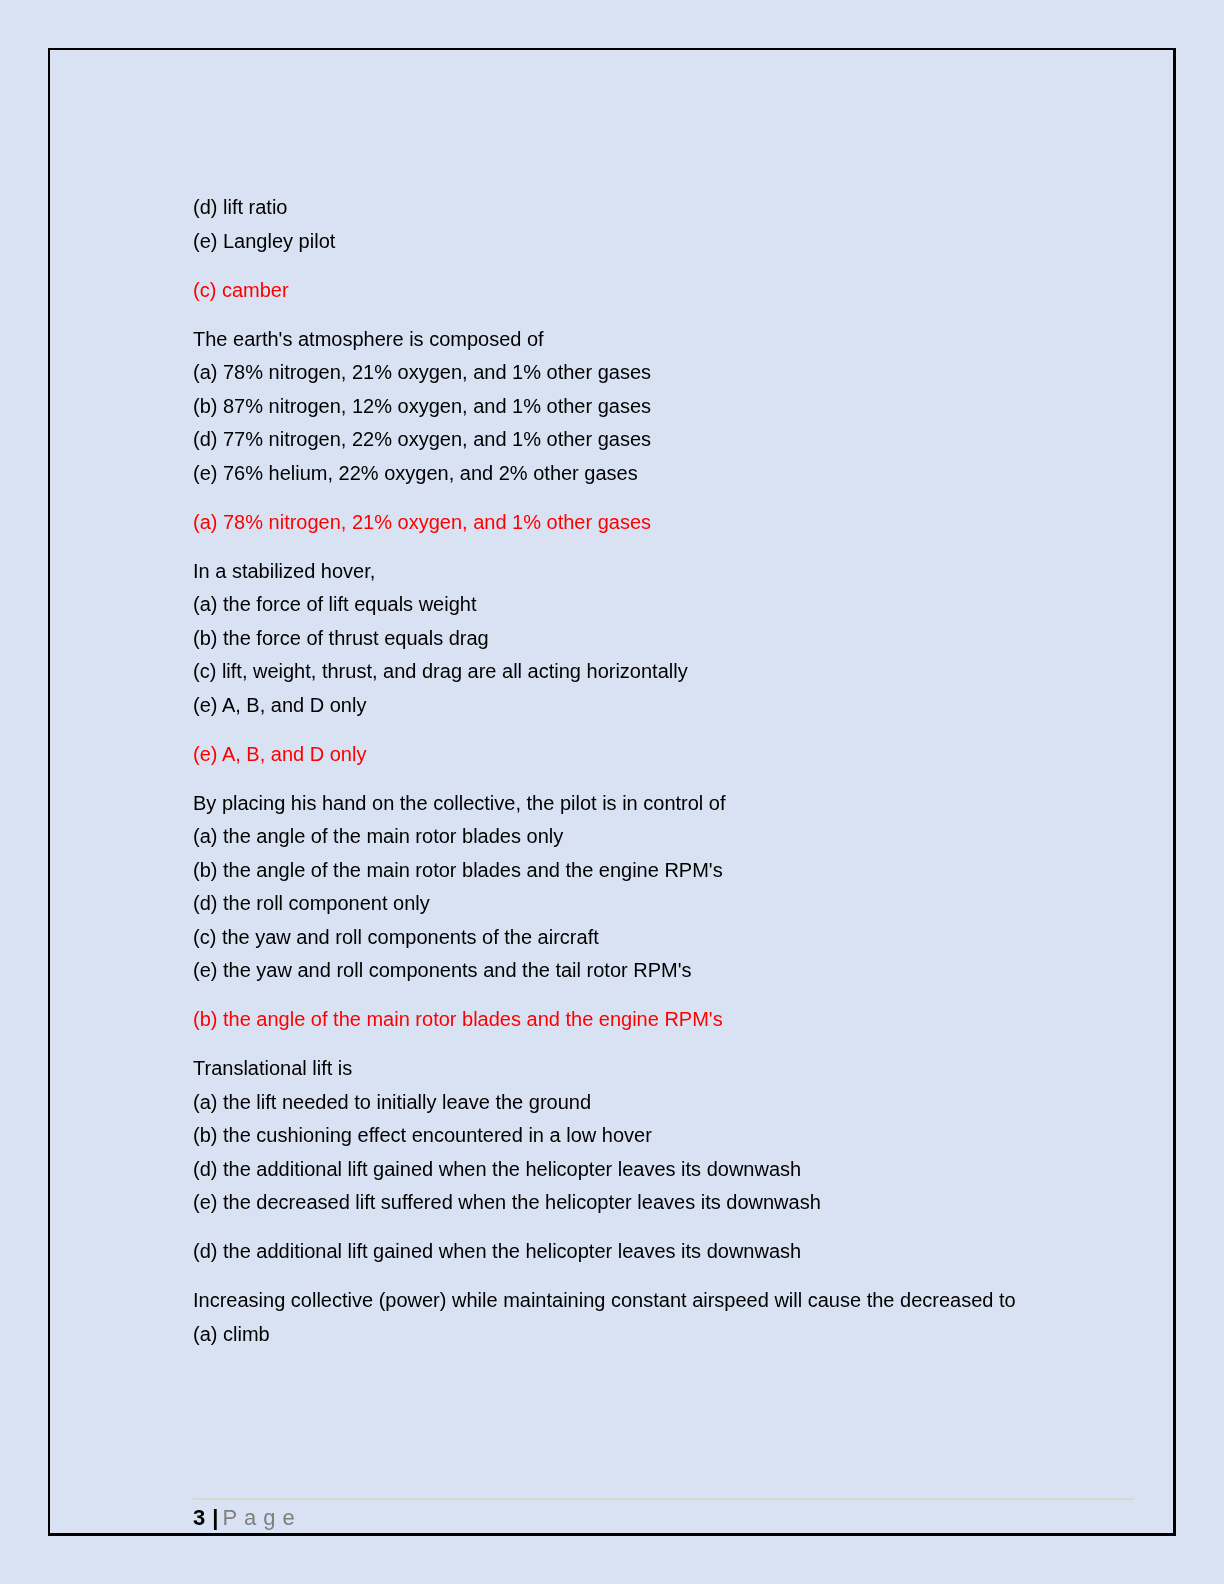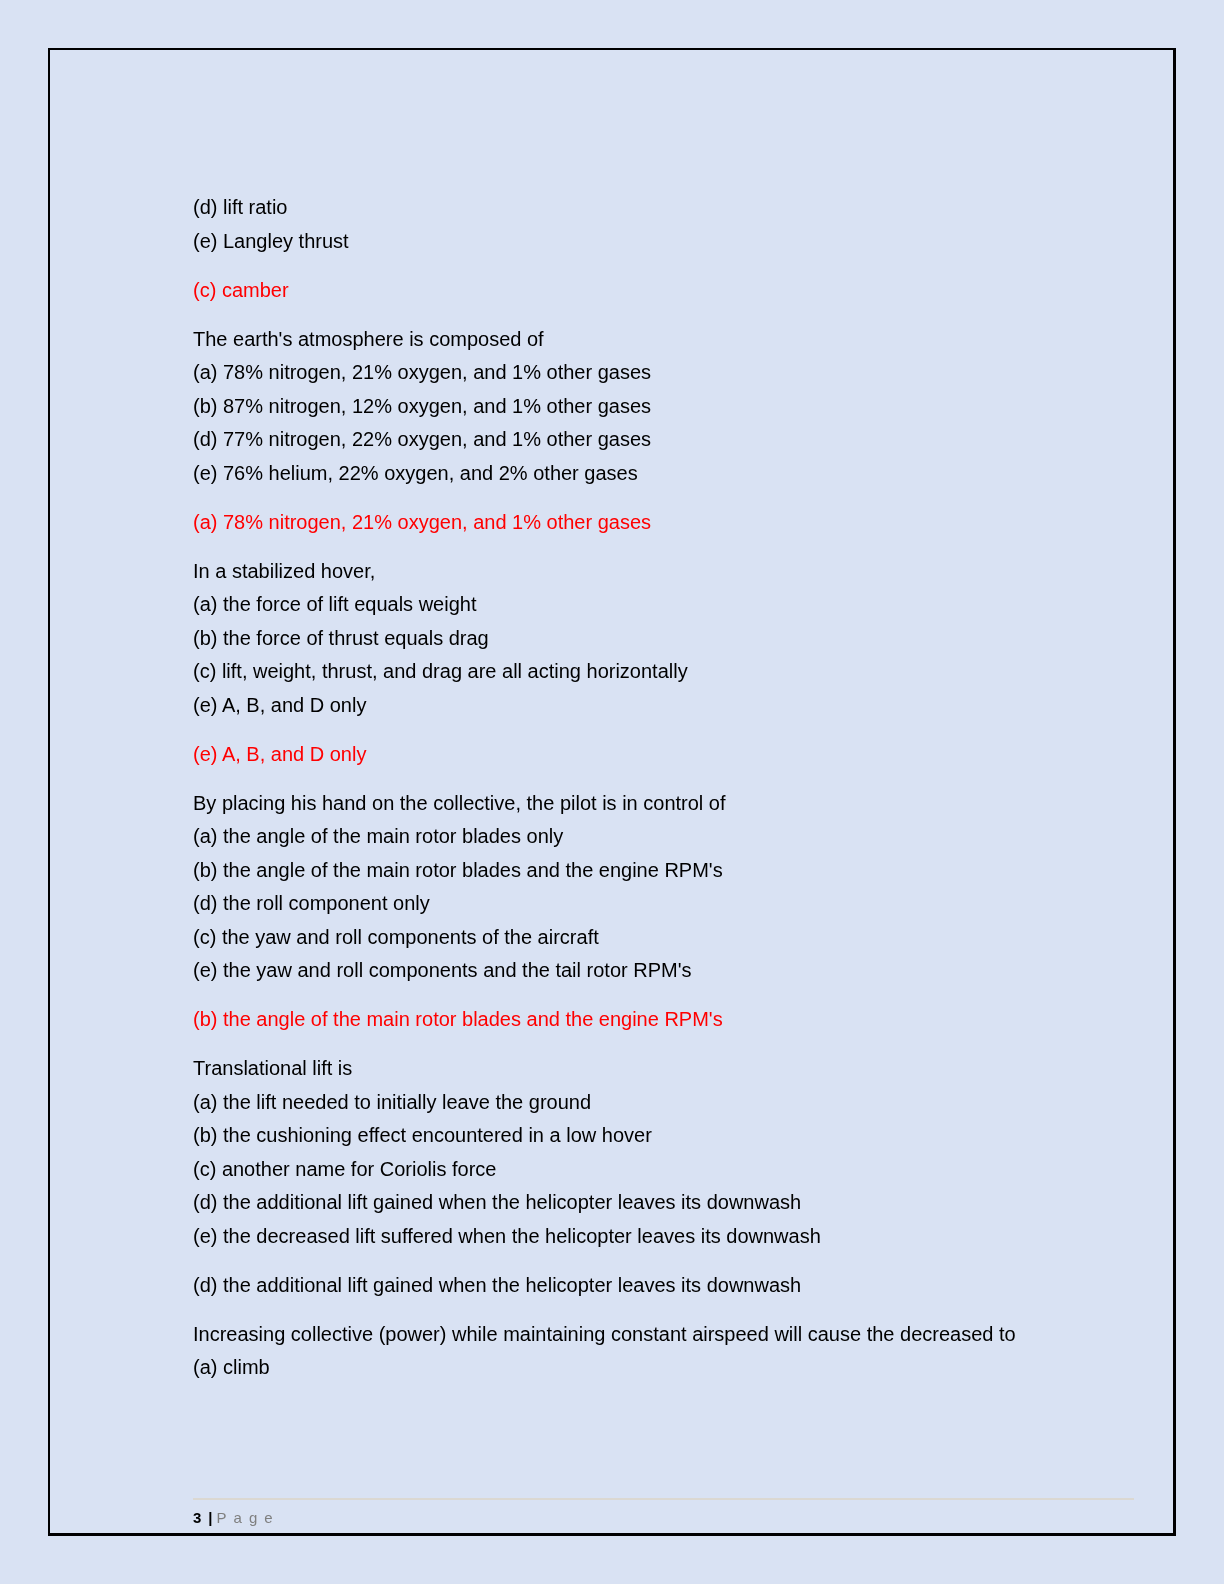--- a/index.html
+++ b/index.html
@@ -54,21 +54,21 @@
     top: 1448px;
     width: 941px;
   }
   .footer-rule {
     width: 941px;
     height: 2px;
     background: var(--rule-color, #dbd8d2);
   }
   .footer-text {
     margin-top: 6px;
-    font-size: 15px;
+    font-size: 22px;
     line-height: 24px;
   }
   .pagenum {
     font-weight: bold;
     color: #000;
   }
   .sep {
     font-weight: bold;
     color: #000;
     margin: 0 4px 0 7px;
@@ -79,21 +79,21 @@
   }
 </style>
 </head>
 <body>
 
 <div class="canvas">
   <div class="frame">
     <div class="content">
         <div class="block">
           <div class="line">(d) lift ratio</div>
-          <div class="line">(e) Langley thrust</div>
+          <div class="line">(e) Langley pilot</div>
         </div>
         <div class="block red">
           <div class="line">(c) camber</div>
         </div>
         <div class="block">
           <div class="line">The earth's atmosphere is composed of</div>
           <div class="line">(a) 78% nitrogen, 21% oxygen, and 1% other gases</div>
           <div class="line">(b) 87% nitrogen, 12% oxygen, and 1% other gases</div>
           <div class="line">(d) 77% nitrogen, 22% oxygen, and 1% other gases</div>
           <div class="line">(e) 76% helium, 22% oxygen, and 2% other gases</div>
@@ -119,21 +119,20 @@
           <div class="line">(c) the yaw and roll components of the aircraft</div>
           <div class="line">(e) the yaw and roll components and the tail rotor RPM's</div>
         </div>
         <div class="block red">
           <div class="line">(b) the angle of the main rotor blades and the engine RPM's</div>
         </div>
         <div class="block">
           <div class="line">Translational lift is</div>
           <div class="line">(a) the lift needed to initially leave the ground</div>
           <div class="line">(b) the cushioning effect encountered in a low hover</div>
-          <div class="line">(c) another name for Coriolis force</div>
           <div class="line">(d) the additional lift gained when the helicopter leaves its downwash</div>
           <div class="line">(e) the decreased lift suffered when the helicopter leaves its downwash</div>
         </div>
         <div class="block">
           <div class="line">(d) the additional lift gained when the helicopter leaves its downwash</div>
         </div>
         <div class="block">
           <div class="line">Increasing collective (power) while maintaining constant airspeed will cause the decreased to</div>
           <div class="line">(a) climb</div>
         </div>

